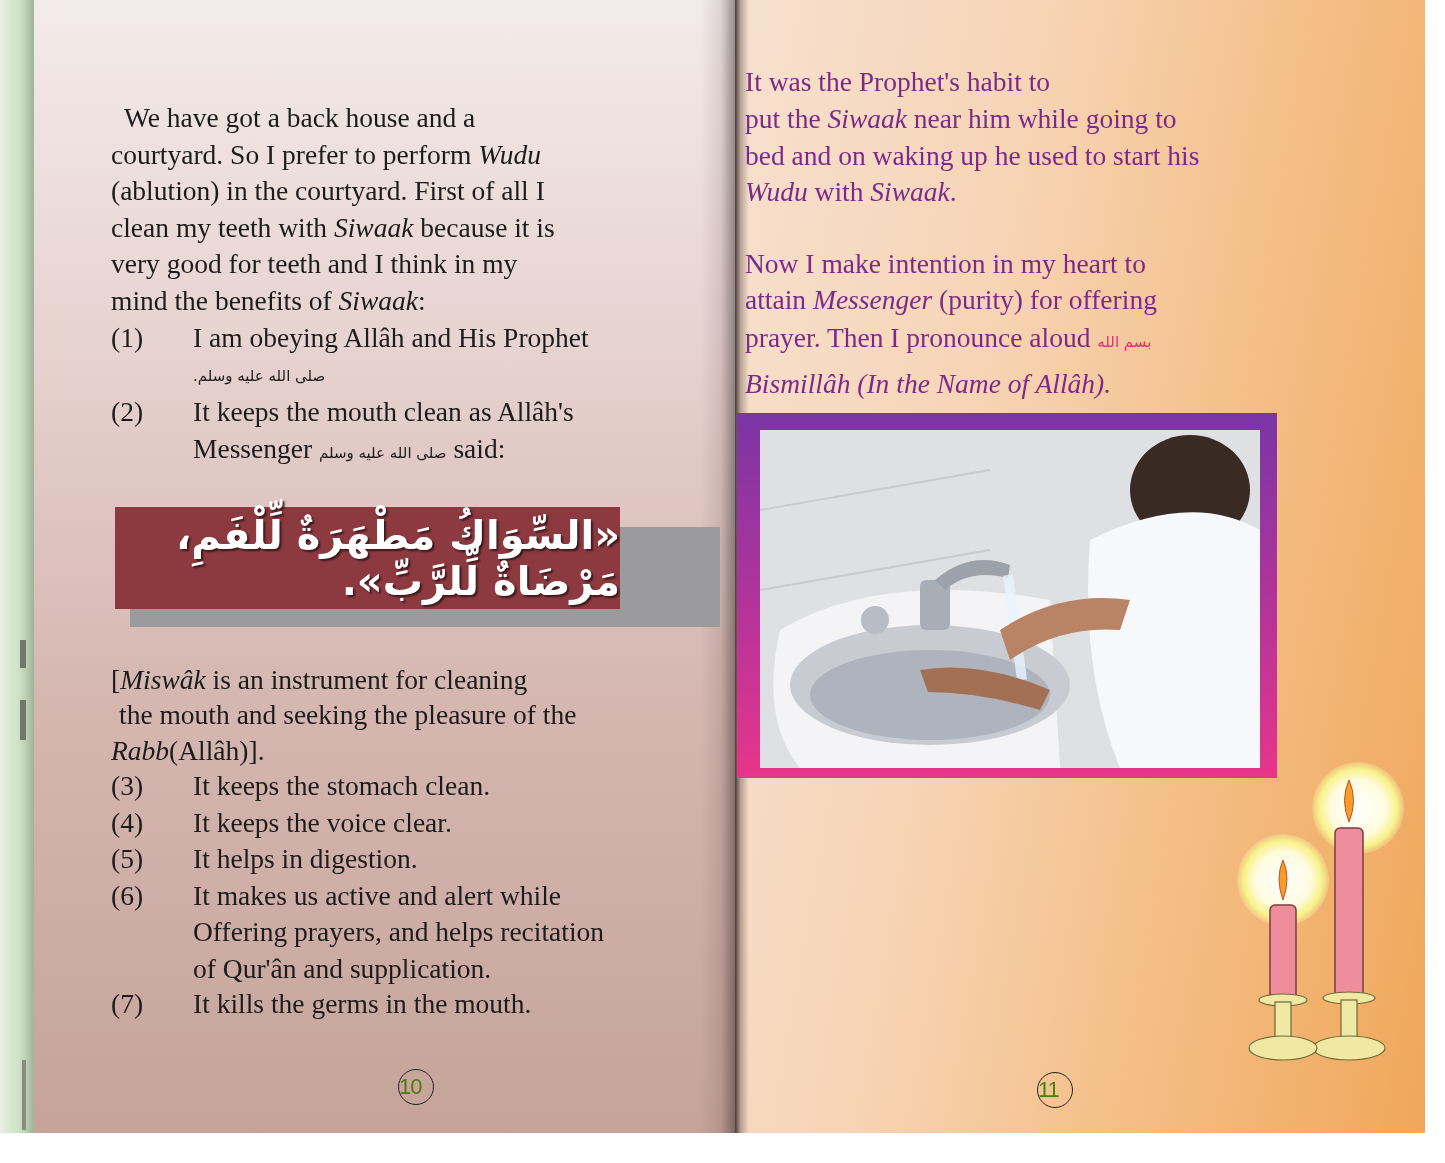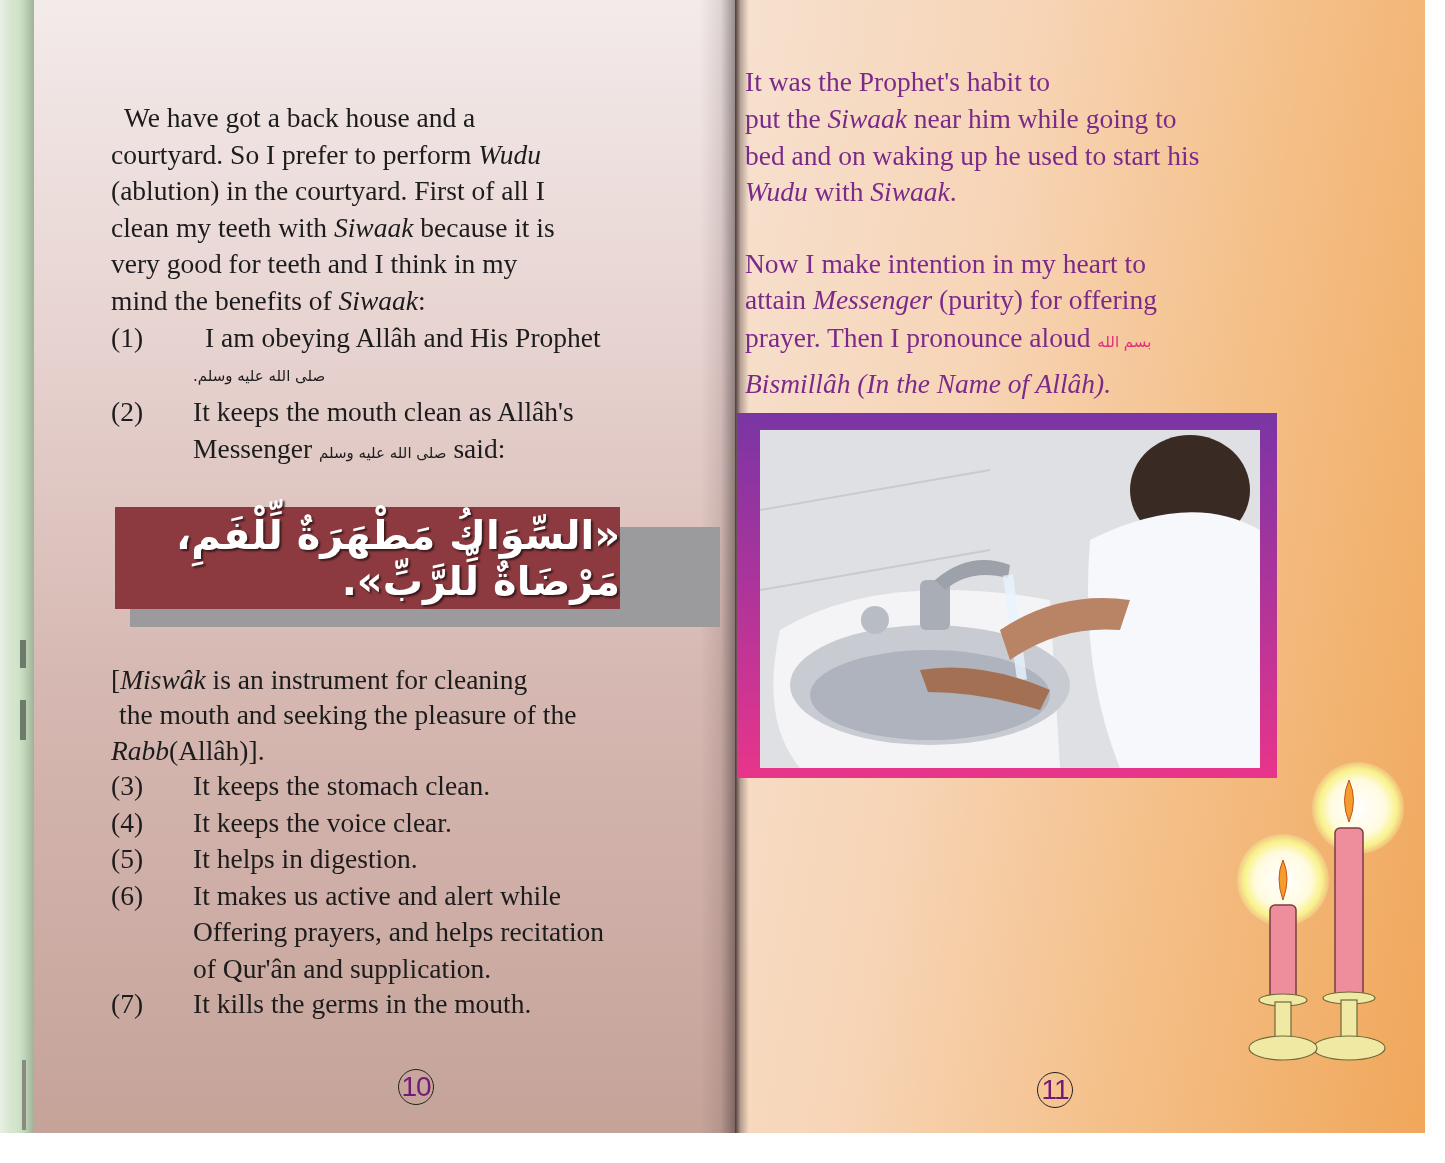--- a/index.html
+++ b/index.html
@@ -37,42 +37,42 @@
   .hadith-text { font-family:"DejaVu Sans", sans-serif; font-size:40px; font-weight:bold; color:#ffffff;
     direction:rtl; text-shadow: 2px 2px 2px #3b1a1c; }
 
   
   .photo-frame { position:absolute; left:737px; top:413px; width:540px; height:365px;
     background: linear-gradient(180deg, #7a35a5 0%, #b0349a 50%, #e8358a 100%); }
   .photo { position:absolute; left:760px; top:430px; width:500px; height:338px; overflow:hidden;
     background: linear-gradient(160deg, #e9e9ec 0%, #d5d6da 40%, #b7b8bd 100%); }
 
   .page-num { position:absolute; width:34px; height:34px; border:1.5px solid #222; border-radius:50%;
-    font-family:"Liberation Sans", sans-serif; font-size:28px; line-height:34px; text-align:center; color:#701a75; letter-spacing:-1px; }
+    font-family:"Liberation Sans", sans-serif; font-size:22px; line-height:34px; color:#4d7c0f; letter-spacing:-1px; }
 </style>
 </head>
 <body>
 
 <div class="left-page"></div>
 <div class="left-edge">
   <div class="strip" style="top:640px;height:28px;"></div>
   <div class="strip" style="top:700px;height:40px;"></div>
   <div class="strip" style="top:1060px;height:70px;left:22px;width:4px;background:#8a8a80;"></div>
 </div>
 <div class="left-gutter"></div>
 
 <div class="txt" style="left:124px;top:100px;"><span>We have got a back house and a</span></div>
 <div class="txt" style="left:111px;top:137px;"><span>courtyard. So I prefer to perform </span><i>Wudu</i></div>
 <div class="txt" style="left:111px;top:173px;"><span>(ablution) in the courtyard. First of all I</span></div>
 <div class="txt" style="left:111px;top:210px;"><span>clean my teeth with </span><i>Siwaak</i><span> because it is</span></div>
 <div class="txt" style="left:111px;top:246px;"><span>very good for teeth and I think in my</span></div>
 <div class="txt" style="left:111px;top:283px;"><span>mind the benefits of </span><i>Siwaak</i><span>:</span></div>
 
 <div class="num" style="left:111px;top:320px;">(1)</div>
-<div class="txt" style="left:193px;top:320px;margin-left:12px;">I am obeying Allâh and His Prophet</div>
+<div class="txt" style="left:193px;top:320px;">I am obeying Allâh and His Prophet</div>
 <div class="txt ar-small" style="left:193px;top:358px;">صلى الله عليه وسلم.</div>
 
 <div class="num" style="left:111px;top:394px;">(2)</div>
 <div class="txt" style="left:193px;top:394px;">It keeps the mouth clean as Allâh's</div>
 <div class="txt" style="left:193px;top:431px;"><span>Messenger </span><span class="ar-small">صلى الله عليه وسلم</span><span> said:</span></div>
 
 <div class="hadith-shadow"></div>
 <div class="hadith-banner">
   <span class="hadith-text">«السِّوَاكُ مَطْهَرَةٌ لِّلْفَمِ، مَرْضَاةٌ لِّلرَّبِّ».</span>
 </div>

